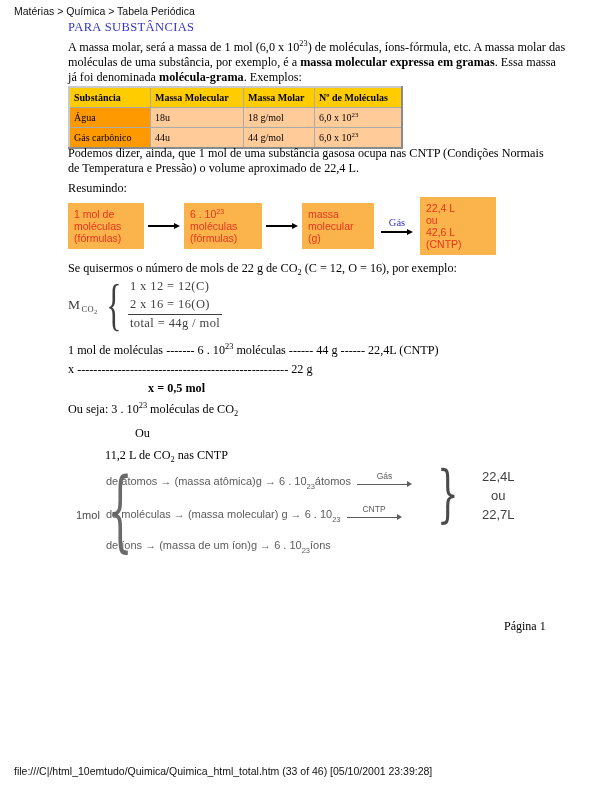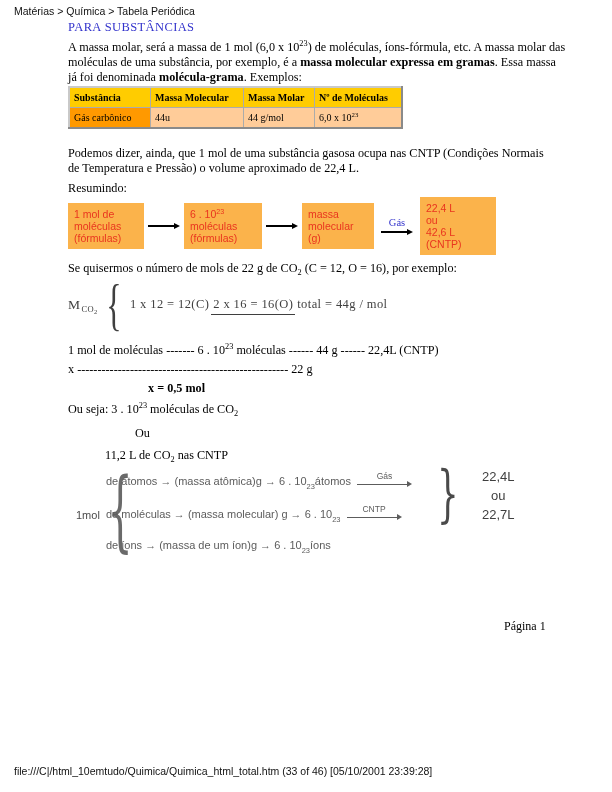--- a/index.html
+++ b/index.html
@@ -49,21 +49,21 @@
   .se-quisermos{position:absolute;left:68px;top:261px;font-size:12.2px;}
 
   
   .equation{position:absolute;left:68px;top:276px;display:flex;align-items:center;
         color:#3f3f3f;font-size:12.5px;letter-spacing:.4px;}
   .eq-m{font-size:13.5px;margin-right:1px;}
   .eq-sub{font-size:8.5px;position:relative;top:4px;}
   .eq-sub2{font-size:6.5px;position:relative;top:6px;}
   .eq-brace{font-size:58px;font-weight:200;transform:scaleX(.55);line-height:58px;
         margin:0 0 0 2px;color:#3f3f3f;}
-  .eq-lines{display:flex;flex-direction:row;}
+  .eq-lines{display:flex;flex-direction:column;}
   .eq-line{padding:1.5px 2px;}
   .eq-line.sum{border-bottom:1.2px solid #3f3f3f;}
 
   .prop1{position:absolute;left:68px;top:343px;font-size:12.2px;white-space:nowrap;}
   .prop2{position:absolute;left:68px;top:362px;font-size:12.2px;white-space:nowrap;}
   .prop-result{position:absolute;left:148px;top:381px;font-size:12.2px;font-weight:bold;}
   .ou-seja{position:absolute;left:68px;top:402px;font-size:12.2px;}
   .ou-word{position:absolute;left:135px;top:426px;font-size:12.2px;}
   .volume-line{position:absolute;left:105px;top:448px;font-size:12.2px;}
 
@@ -107,20 +107,26 @@
     <thead>
       <tr>
         <th>Substância</th>
         <th>Massa Molecular</th>
         <th>Massa Molar</th>
         <th>Nº de Moléculas</th>
       </tr>
     </thead>
     <tbody>
       <tr>
+        <td class="label-cell">Água</td>
+        <td>18u</td>
+        <td>18 g/mol</td>
+        <td><span>6,0 x 10</span><sup>23</sup></td>
+      </tr>
+      <tr>
         <td class="label-cell">Gás carbônico</td>
         <td>44u</td>
         <td>44 g/mol</td>
         <td><span>6,0 x 10</span><sup>23</sup></td>
       </tr>
     </tbody>
   </table>
 
   <div class="para para2">Podemos dizer, ainda, que 1 mol de uma substância gasosa ocupa nas CNTP (Condições Normais de Temperatura e Pressão) o volume aproximado de 22,4 L.</div>
 

